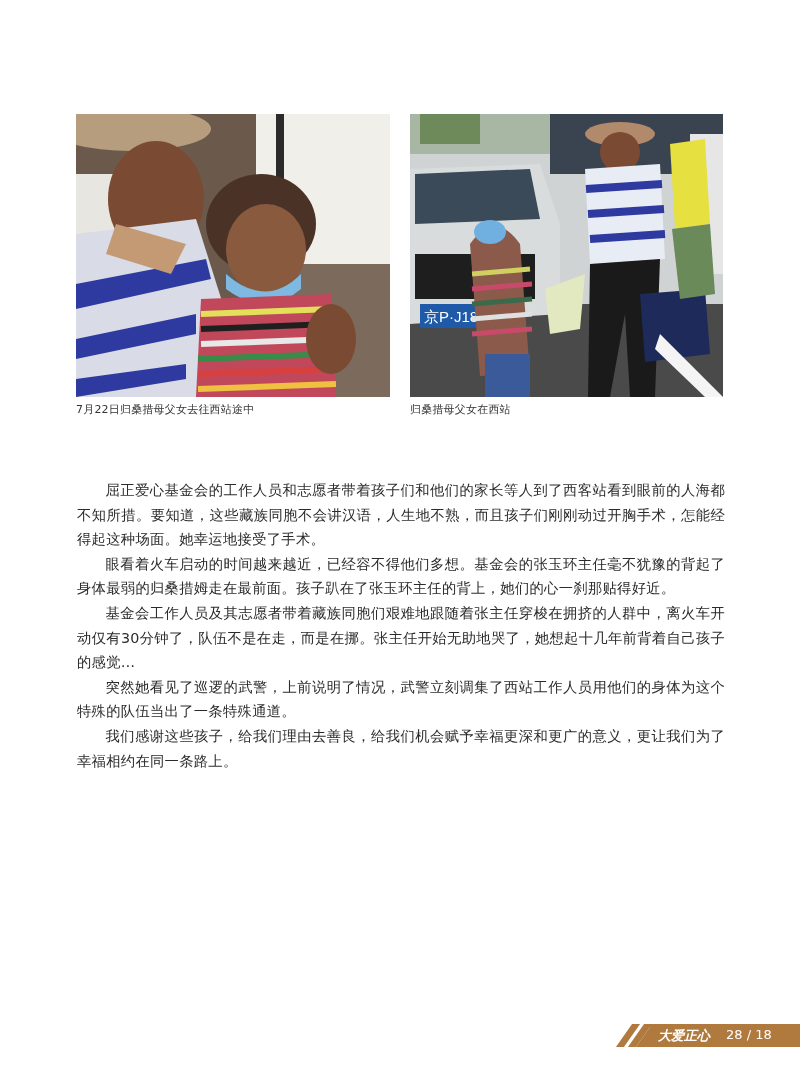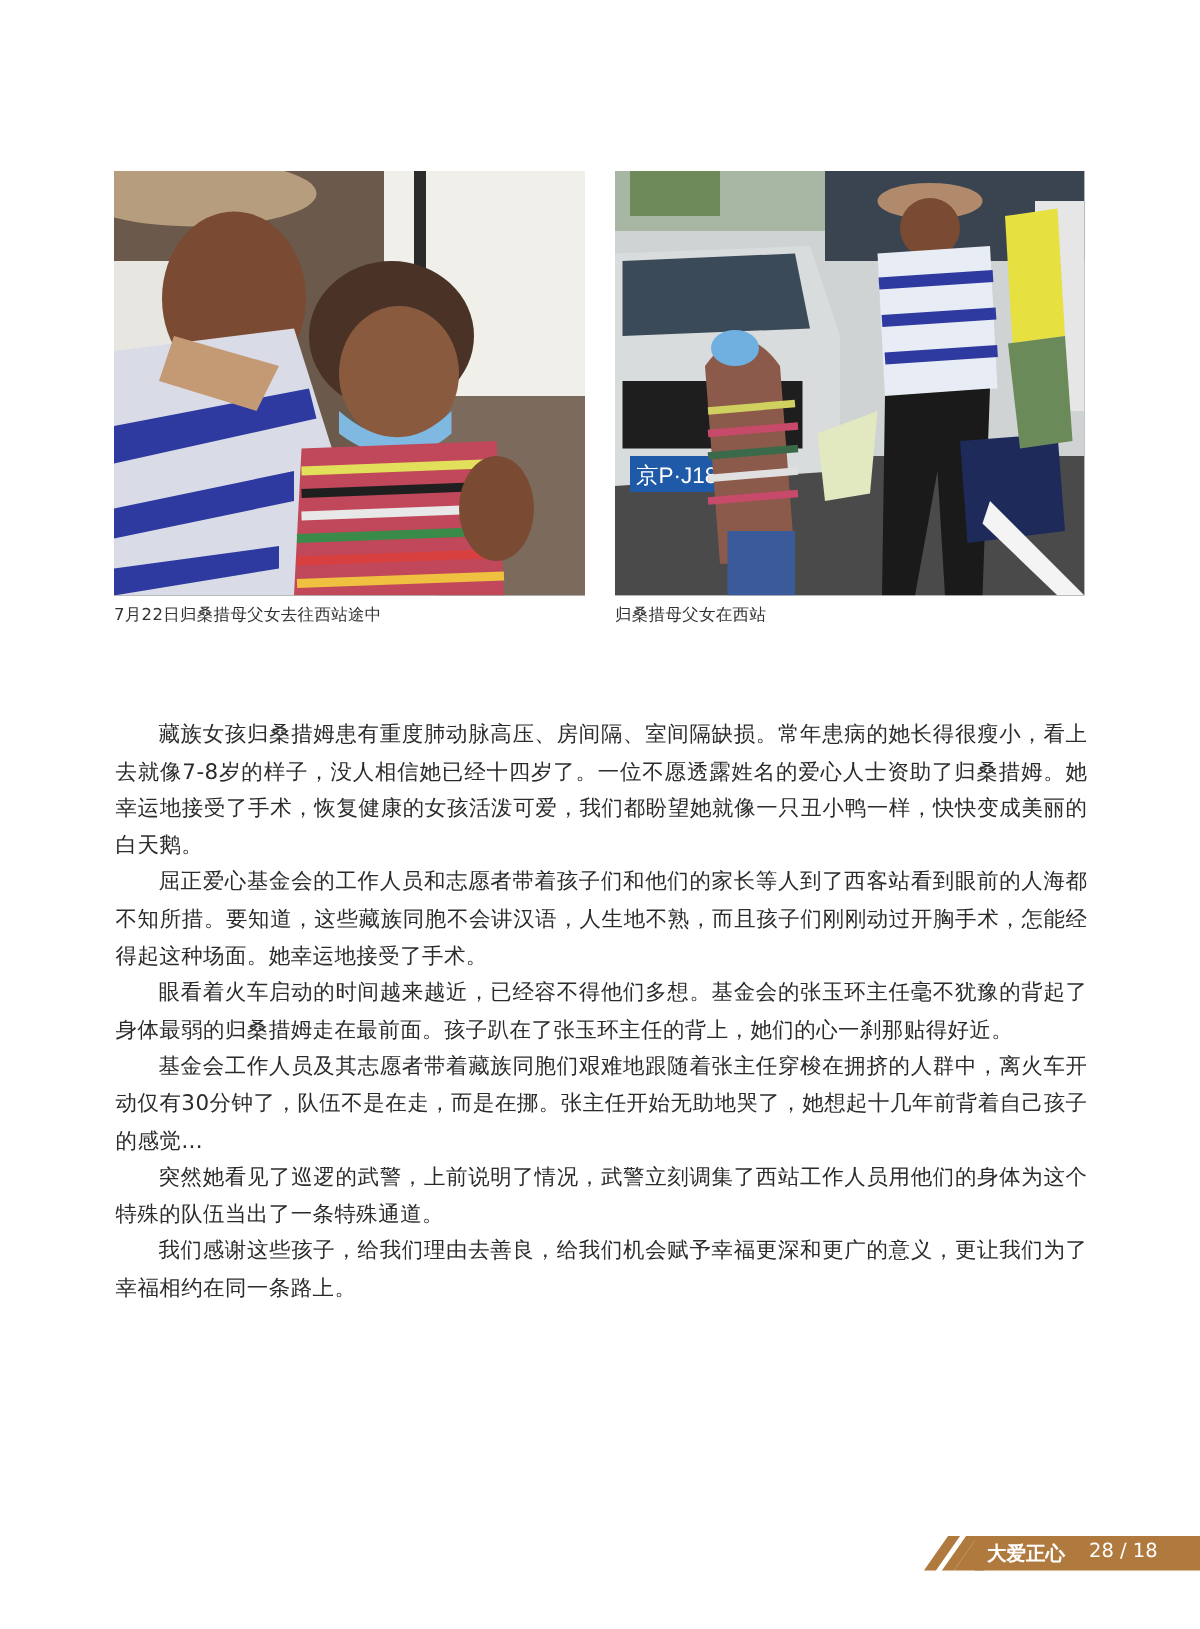--- a/index.html
+++ b/index.html
@@ -7,21 +7,21 @@
          font-family:"DejaVu Sans","Liberation Sans",sans-serif; color:#2a2a2a; }
   .photo { position:absolute; overflow:hidden; background:#888; }
   .photo svg { display:block; width:100%; height:100%; }
   .caption { position:absolute; font-size:11px; color:#333; white-space:nowrap; letter-spacing:0.2px; }
   .article { position:absolute; left:77px; top:478px; width:648px; }
   .para { margin:0; font-size:14.3px; line-height:24.6px; text-indent:2em; text-align:justify; letter-spacing:0.3px; color:#2b2b2b; }
   .footer { position:absolute; left:618px; top:1024px; width:182px; height:23px; }
   .stripe { position:absolute; top:0; width:8px; height:23px; background:#b07a3e; transform:skewX(-35deg); }
   .bar { position:absolute; left:32px; top:0; right:0; height:23px; background:#b07a3e; transform-origin:left; }
   .bar-skew { position:absolute; left:26px; top:0; width:20px; height:23px; background:#b07a3e; transform:skewX(-35deg); }
-  .footer-label { position:absolute; left:40px; top:3px; color:#fff; font-size:13px; font-weight:bold; white-space:nowrap; }
+  .footer-label { position:absolute; left:40px; top:3px; color:#fff; font-size:13px; font-weight:bold; white-space:nowrap;font-style:italic; }
   .footer-page { position:absolute; left:108px; top:3px; color:#fff; font-size:13px; white-space:nowrap; }
 </style>
 </head>
 <body>
 
 <div class="photo" style="left:76px; top:114px; width:314px; height:283px;">
   <svg viewBox="0 0 314 283" preserveAspectRatio="none">
     <rect width="314" height="283" fill="#6b5a4c"></rect>
     <rect x="180" y="0" width="134" height="160" fill="#f1efe9"></rect>
     <rect x="200" y="0" width="8" height="95" fill="#2b2b2b"></rect>
@@ -86,21 +86,20 @@
     <path d="M230 180 L295 175 L300 240 L235 248 Z" fill="#1e2a5a"></path>
     <path d="M135 175 L175 160 L170 215 L140 220 Z" fill="#e2e8c0"></path>
     <path d="M260 30 L295 25 L300 110 L265 115 Z" fill="#e6e040"></path>
     <path d="M262 115 L300 110 L305 180 L270 185 Z" fill="#6a8a5a"></path>
     <path d="M250 220 L313 283 L295 283 L245 235 Z" fill="#f4f4f4"></path>
   </svg>
 </div>
 <div class="caption" style="left:410px; top:402px;">归桑措母父女在西站</div>
 
 <div class="article">
-  <p class="para">藏族女孩归桑措姆患有重度肺动脉高压、房间隔、室间隔缺损。常年患病的她长得很瘦小，看上去就像7-8岁的样子，没人相信她已经十四岁了。一位不愿透露姓名的爱心人士资助了归桑措姆。她幸运地接受了手术，恢复健康的女孩活泼可爱，我们都盼望她就像一只丑小鸭一样，快快变成美丽的白天鹅。</p>
   <p class="para">屈正爱心基金会的工作人员和志愿者带着孩子们和他们的家长等人到了西客站看到眼前的人海都不知所措。要知道，这些藏族同胞不会讲汉语，人生地不熟，而且孩子们刚刚动过开胸手术，怎能经得起这种场面。她幸运地接受了手术。</p>
   <p class="para">眼看着火车启动的时间越来越近，已经容不得他们多想。基金会的张玉环主任毫不犹豫的背起了身体最弱的归桑措姆走在最前面。孩子趴在了张玉环主任的背上，她们的心一刹那贴得好近。</p>
   <p class="para">基金会工作人员及其志愿者带着藏族同胞们艰难地跟随着张主任穿梭在拥挤的人群中，离火车开动仅有30分钟了，队伍不是在走，而是在挪。张主任开始无助地哭了，她想起十几年前背着自己孩子的感觉…</p>
   <p class="para">突然她看见了巡逻的武警，上前说明了情况，武警立刻调集了西站工作人员用他们的身体为这个特殊的队伍当出了一条特殊通道。</p>
   <p class="para">我们感谢这些孩子，给我们理由去善良，给我们机会赋予幸福更深和更广的意义，更让我们为了幸福相约在同一条路上。</p>
 </div>
 
 <div class="footer">
   <div class="stripe" style="left:6px;"></div>
   <div class="stripe" style="left:18px;"></div>

